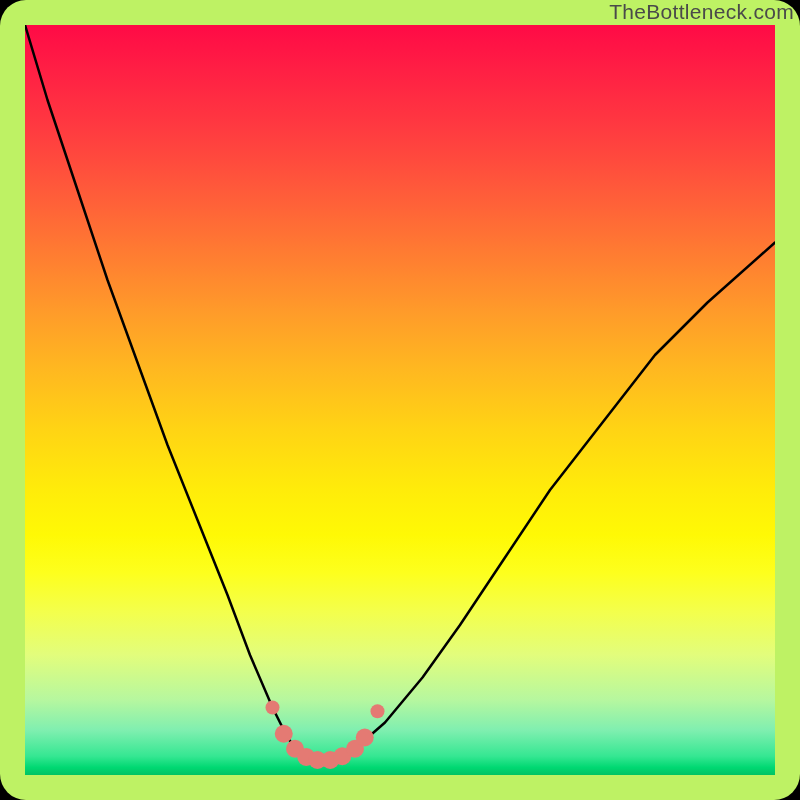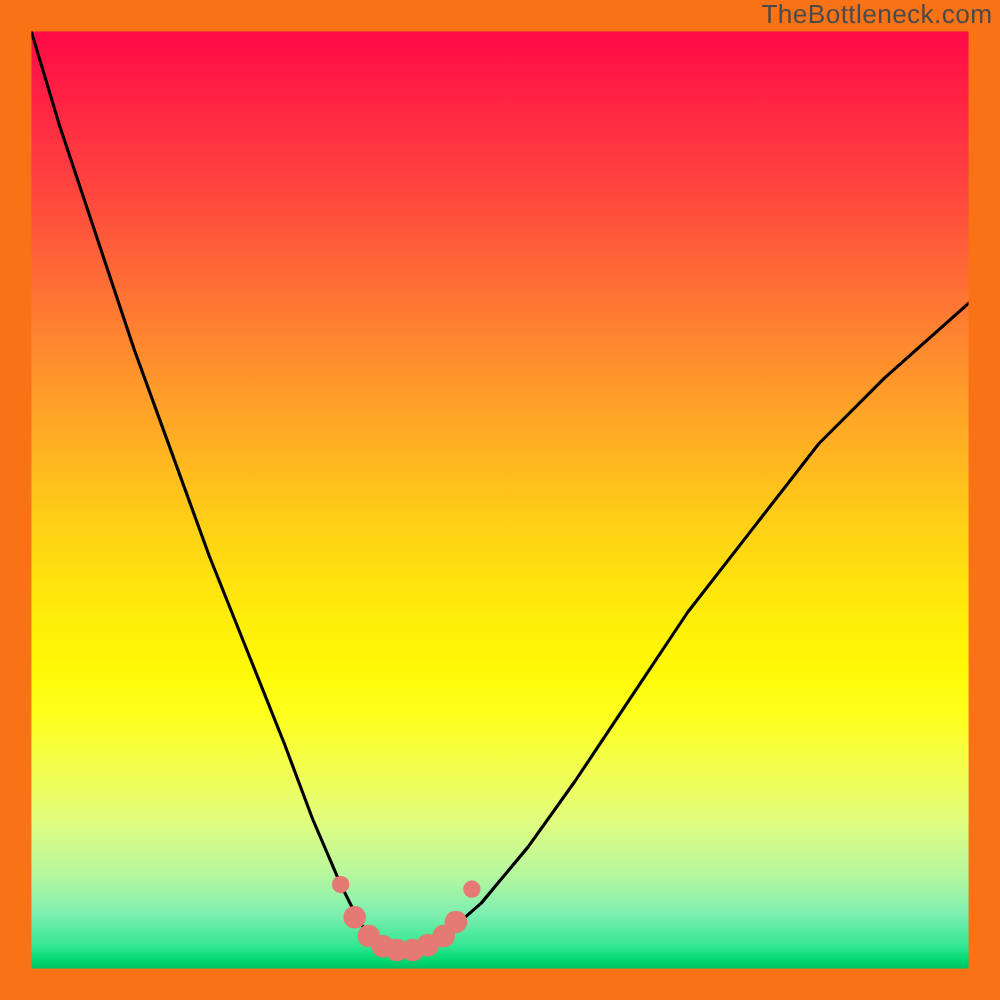--- a/index.html
+++ b/index.html
@@ -7,21 +7,22 @@
     padding: 0;
     width: 800px;
     height: 800px;
     overflow: hidden;
     background: #000;
     font-family: Arial, Helvetica, sans-serif;
   }
   .frame {
     position: absolute;
     inset: 0;
-    background: #f97316;
+    background: #bef264;
+    border-radius: 26px;
   }
   .plot-area {
     position: absolute;
     left: 25px;
     top: 25px;
     width: 750px;
     height: 750px;
     overflow: hidden;
   }
   .gradient-bg {

